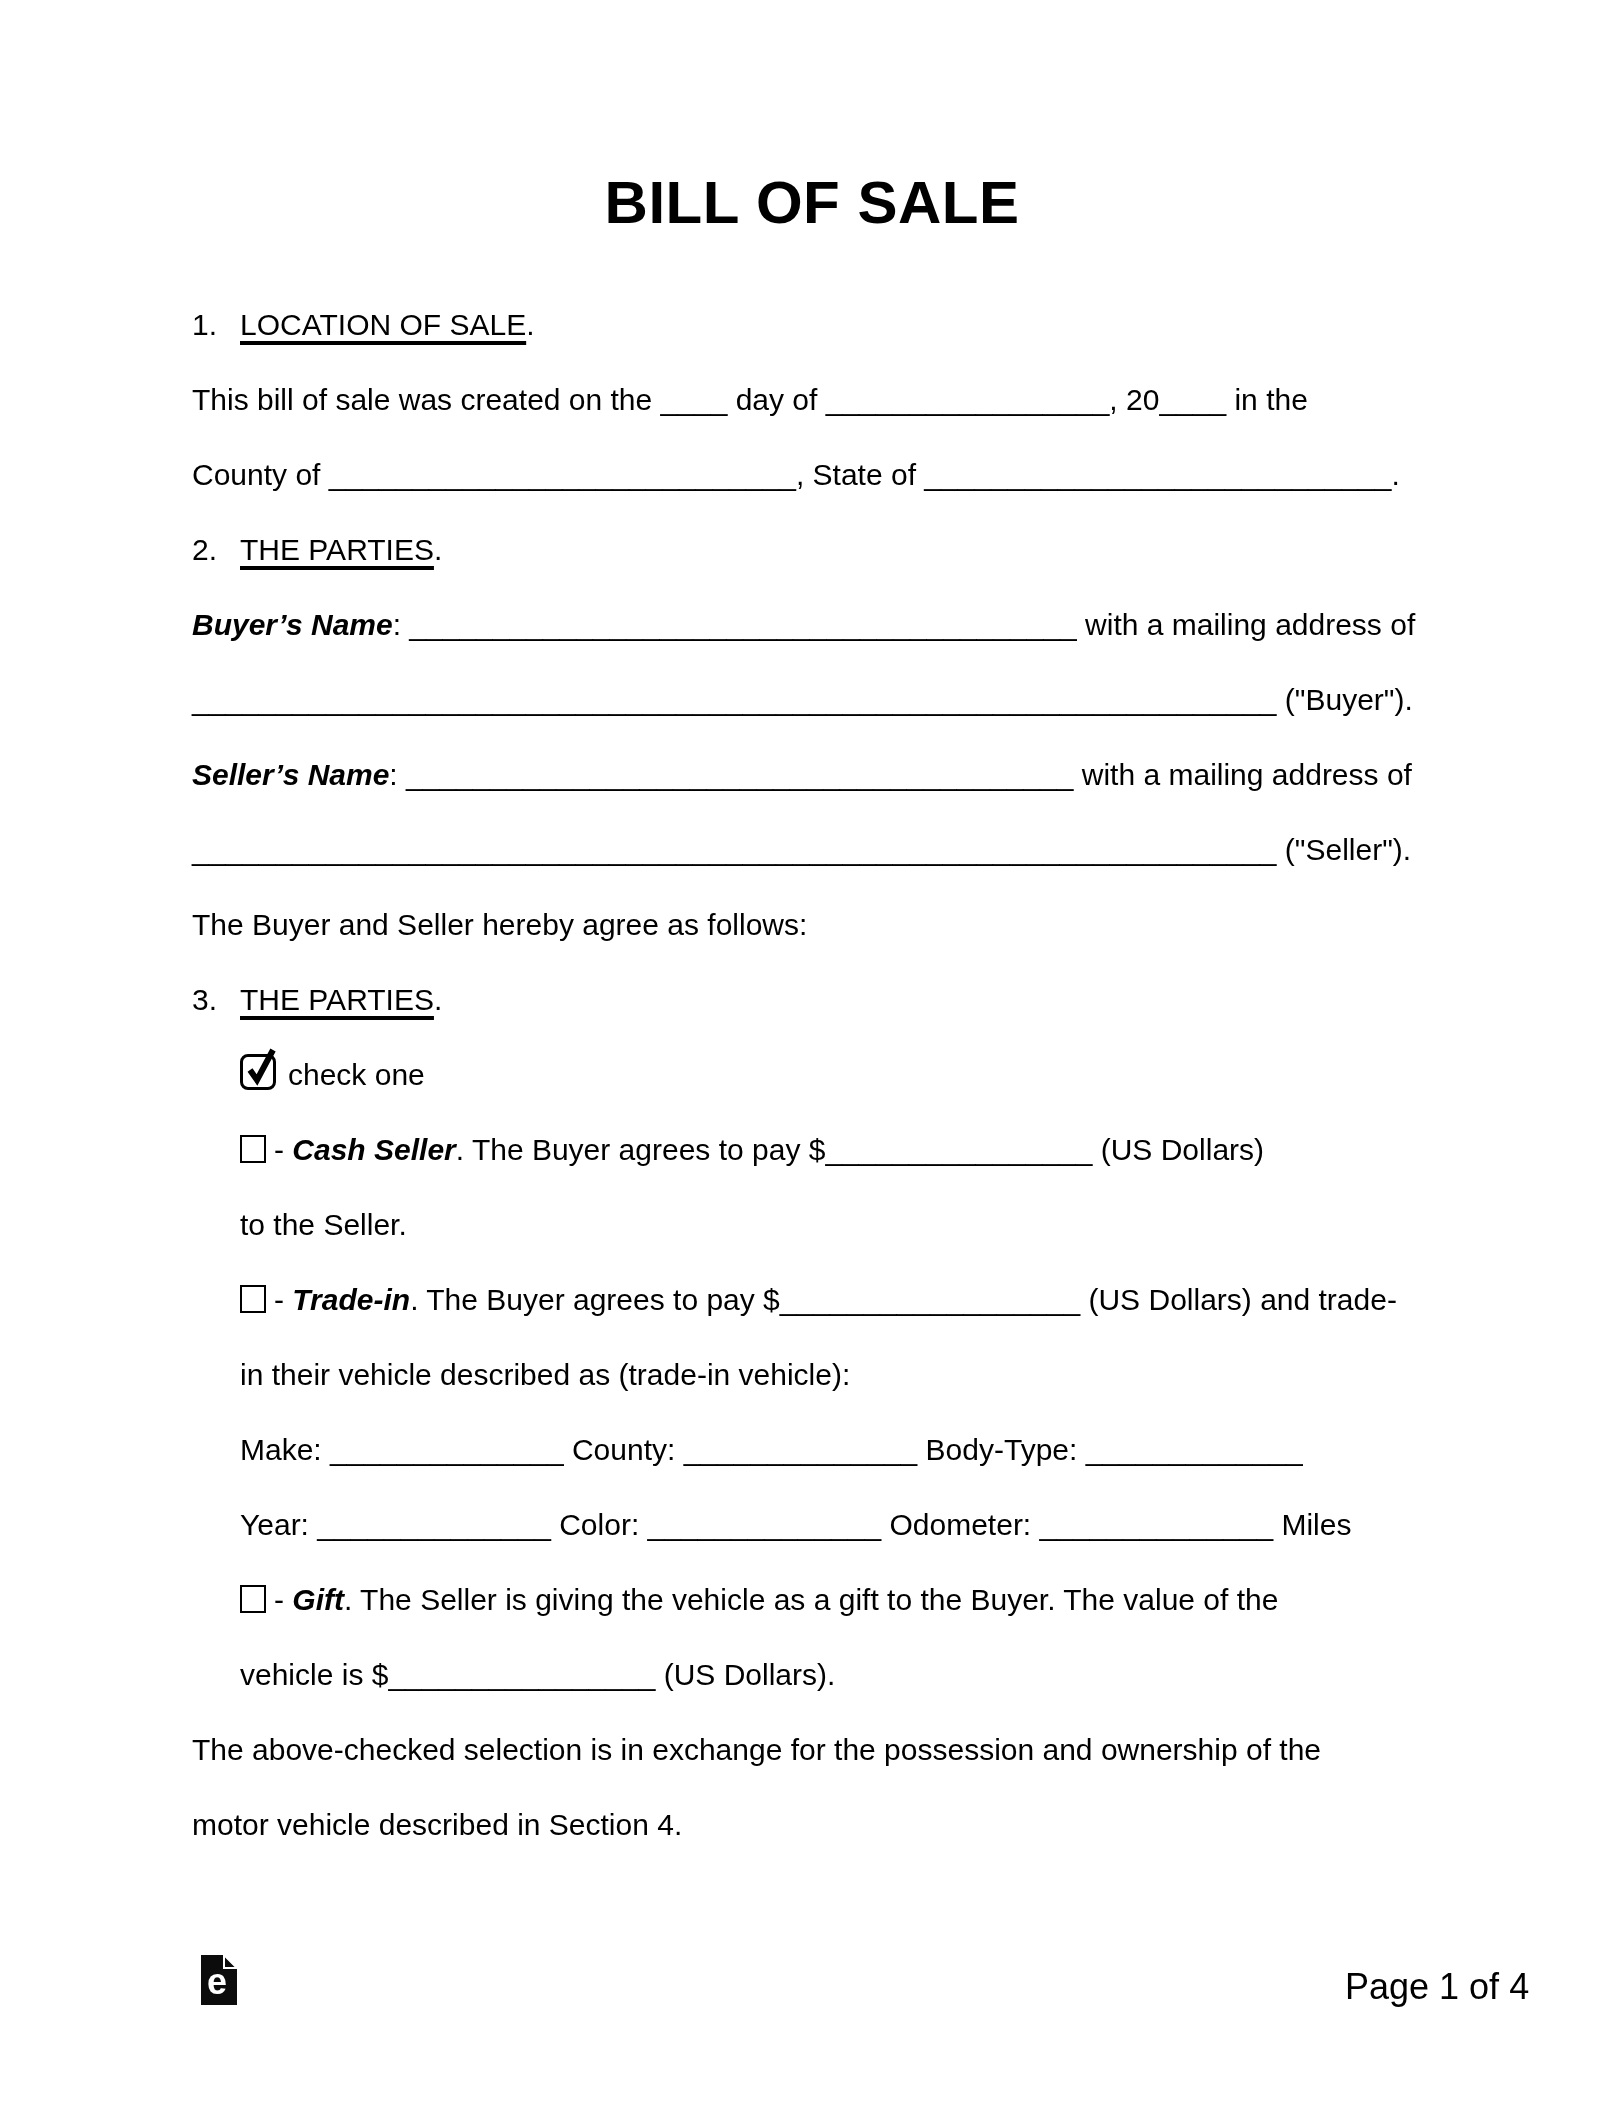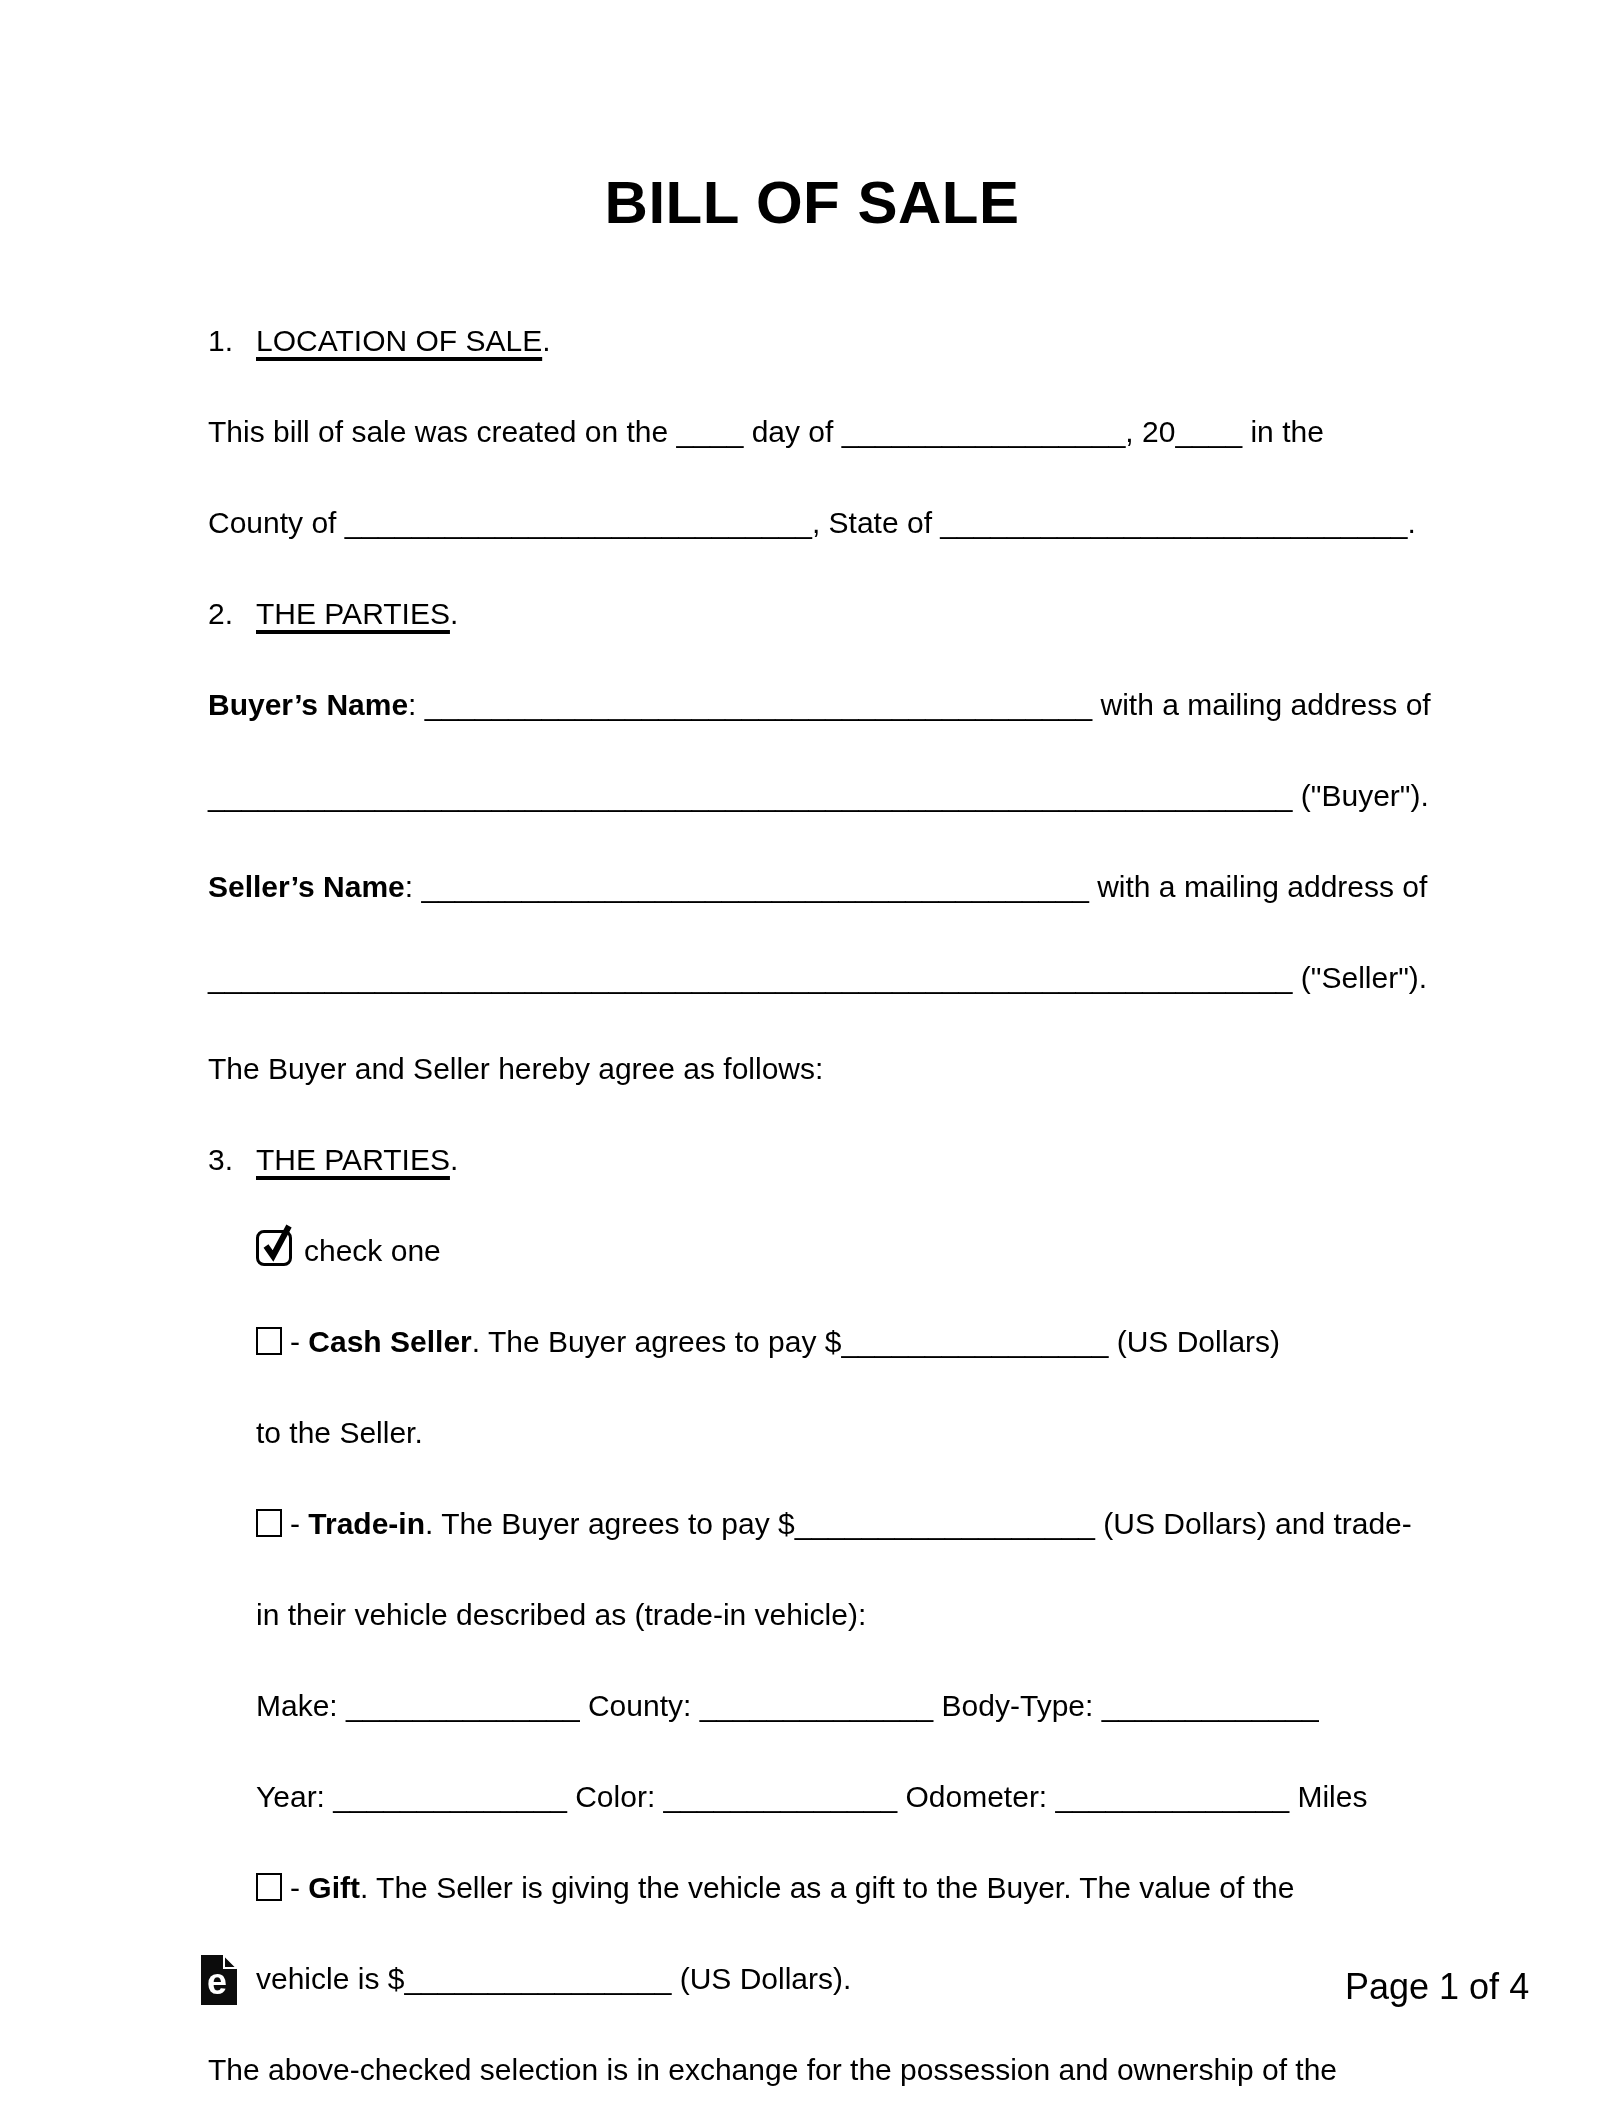--- a/index.html
+++ b/index.html
@@ -19,36 +19,36 @@
     font-weight: bold;
     letter-spacing: 0.5px;
   }
   .doc {
     position: absolute;
     left: 192px; top: 287px;
     width: 1300px;
     font-size: 30px;
   }
   .ln {
-    margin: 16px;
+    margin: 0;
     height: 75px;
     line-height: 75px;
     white-space: pre;
   }
   .num {
     display: inline-block;
     width: 48px;
   }
   .hd {
     text-decoration: underline;
     text-decoration-thickness: 3.5px;
     text-underline-offset: 6px;
   }
   .indent { padding-left: 48px; }
-  b { font-weight: bold; }
+  b { font-weight: bold; font-style: italic; }
   
   .cbk {
     position: relative;
     display: inline-block;
     width: 30px; height: 30px;
     border: 3.5px solid #000;
     border-radius: 8px;
     vertical-align: -5px;
     margin-right: 12px;
   }

